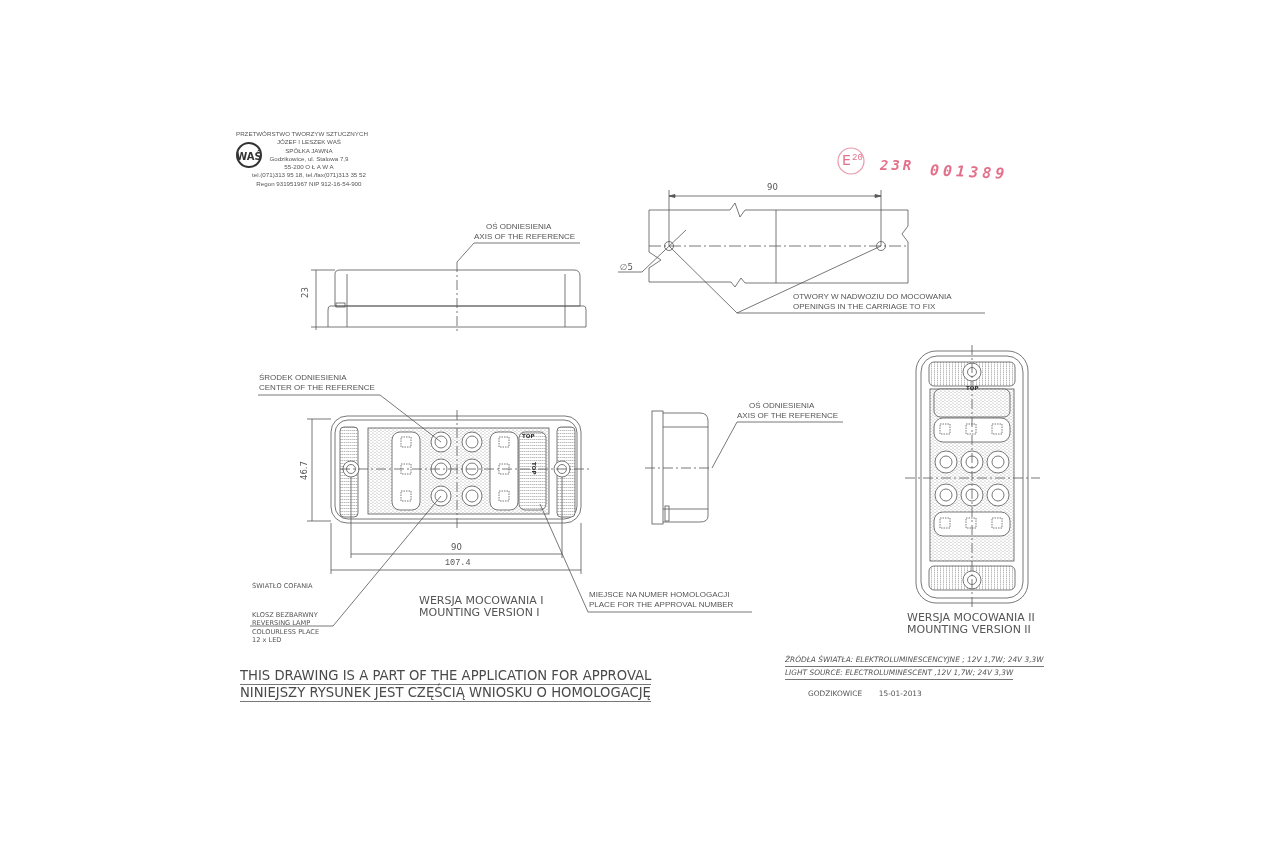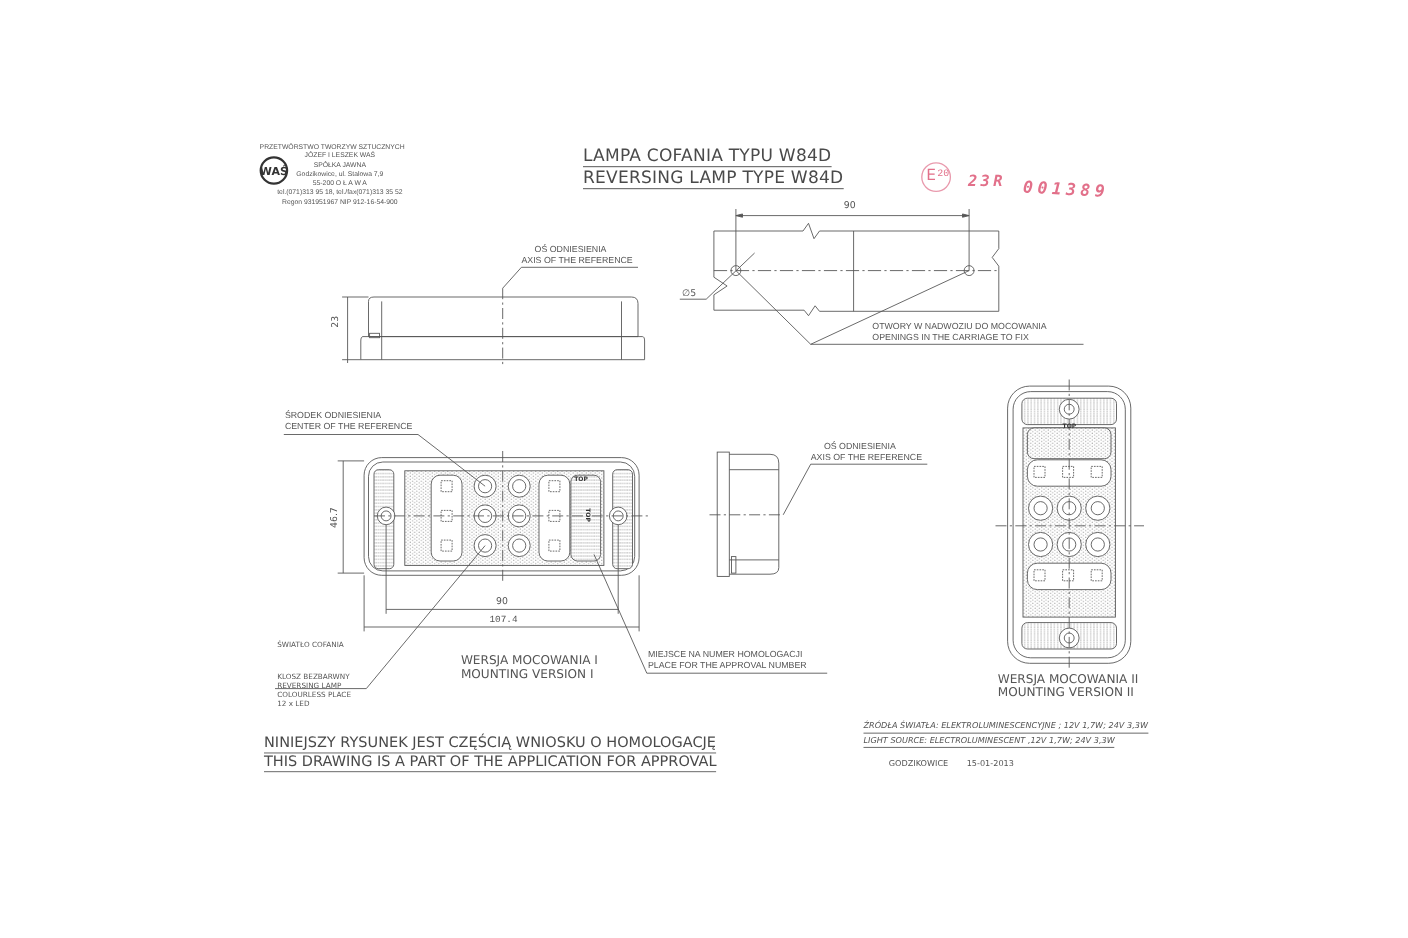--- a/index.html
+++ b/index.html
@@ -206,24 +206,20 @@
   <div class="t company">
     <div>PRZETWÓRSTWO TWORZYW SZTUCZNYCH</div>
     <div class="ind">JÓZEF I LESZEK WAŚ</div>
     <div class="ind">SPÓŁKA JAWNA</div>
     <div class="ind">Godzikowice, ul. Stalowa 7,9</div>
     <div class="ind">55-200   O Ł A W A</div>
     <div class="ind">tel.(071)313 95 18, tel./fax(071)313 35 52</div>
     <div class="ind">Regon 931951967 NIP 912-16-54-900</div>
   </div>
 
-  <div class="t title">
-    <div><span class="l1">LAMPA COFANIA TYPU W84D</span></div>
-    <div><span class="l2">REVERSING LAMP TYPE W84D</span></div>
-  </div>
 
   <div class="t" style="left:842px;top:153px;color:#e2708a;font-size:14px;font-family:'DejaVu Sans',sans-serif;">E</div>
   <div class="t" style="left:852px;top:154px;color:#e2708a;font-size:9px;font-family:Liberation Mono, monospace;">20</div>
   <div class="t stamp" style="left:880px;top:158px;font-size:14px;letter-spacing:3px;">23R</div>
   <div class="t stamp" style="left:930px;top:165px;font-size:15px;letter-spacing:4px;transform:rotate(3deg);">001389</div>
 
   <div class="t dim" style="left:767px;top:183px;">90</div>
   <div class="t dim" style="left:620px;top:263px;">∅5</div>
   <div class="t sm" style="left:793px;top:292px;">
     <div>OTWORY W NADWOZIU DO MOCOWANIA</div>
@@ -280,17 +276,17 @@
     <div><span class="ul">LIGHT SOURCE: ELECTROLUMINESCENT ,12V  1,7W; 24V  3,3W</span></div>
   </div>
 
   <div class="t" style="left:785px;top:690px;font-size:7.4px;color:#555;margin-left:23px;">
     <span>GODZIKOWICE</span>
     <span style="display:inline-block;width:12px;"></span>
     <span>15-01-2013</span>
   </div>
 
   <div class="t footer">
+    <div><span class="ul">THIS DRAWING IS A PART OF THE APPLICATION FOR  APPROVAL</span></div>
     <div><span class="ul">NINIEJSZY RYSUNEK JEST CZĘŚCIĄ WNIOSKU O  HOMOLOGACJĘ</span></div>
-    <div><span class="ul">THIS DRAWING IS A PART OF THE APPLICATION FOR  APPROVAL</span></div>
   </div>
 
 </div>
 
 </body></html>

